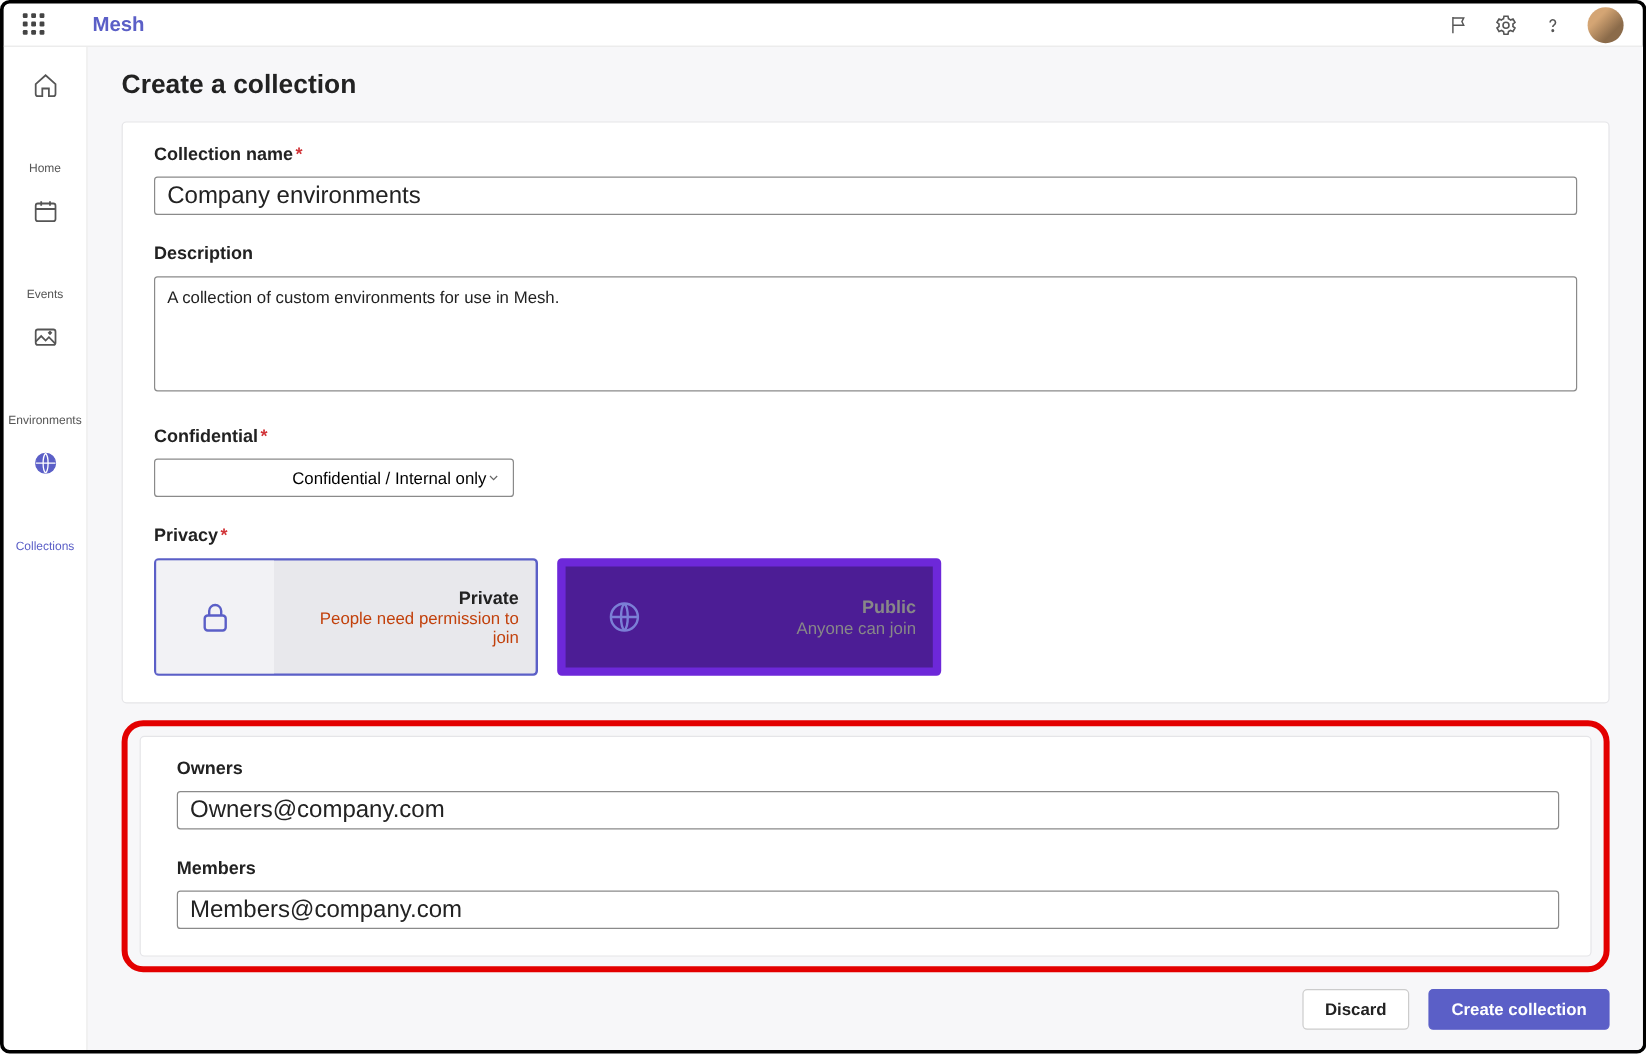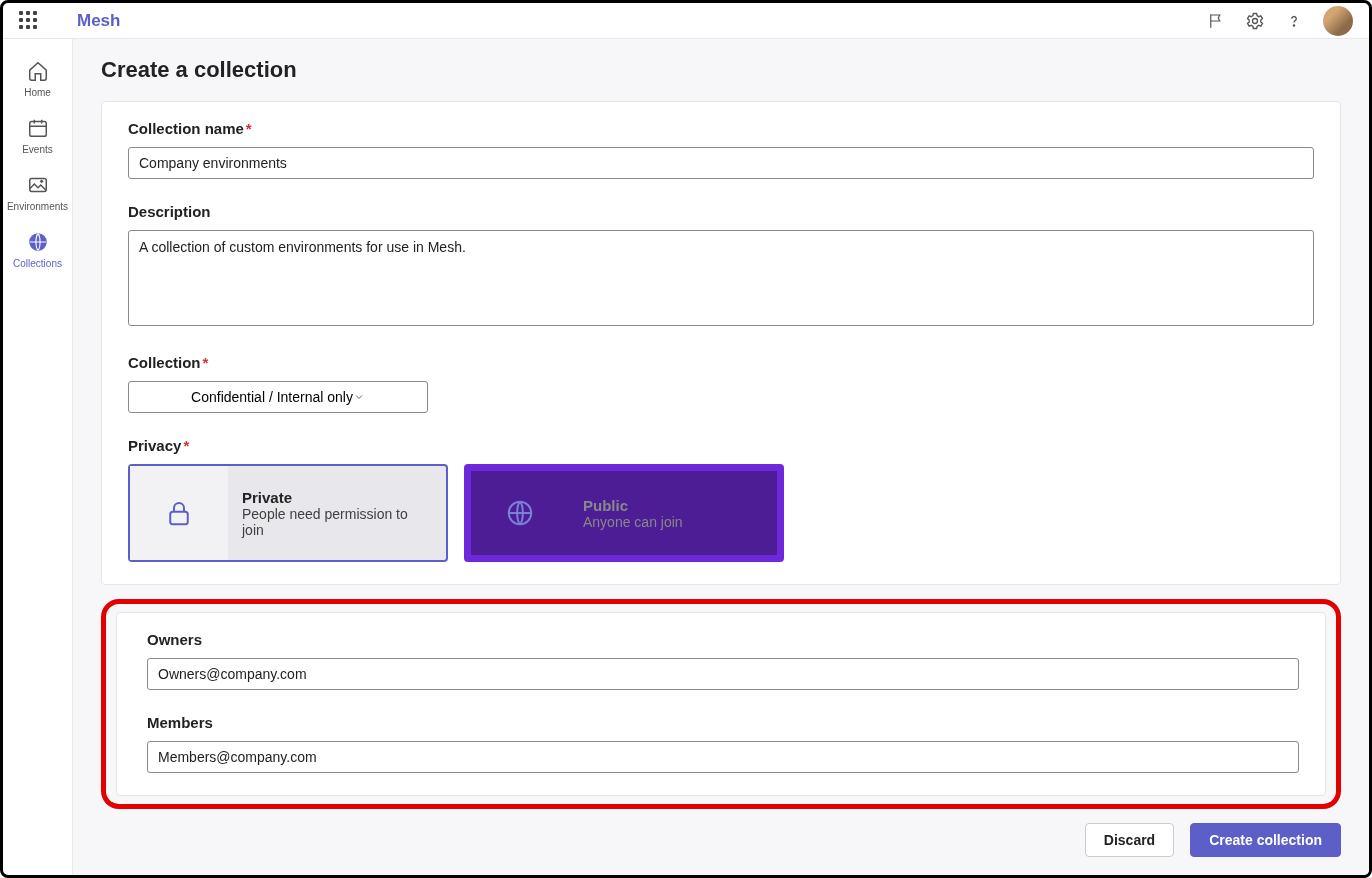--- a/index.html
+++ b/index.html
@@ -80,20 +80,21 @@
 }
 .sidebar-item {
   width: 64px;
   display: flex;
   flex-direction: column;
   align-items: center;
   padding: 8px 0 10px;
   cursor: pointer;
   color: #555;
   font-size: 10px;
+  gap: 48px;
 }
 .sidebar-item.active {
   color: #5b5fc7;
 }
 .sidebar-item .icon-slot {
   margin-bottom: 4px;
   display: flex;
   align-items: center;
   justify-content: center;
   height: 24px;
@@ -141,21 +142,21 @@
 .req {
   color: #d13438;
   margin-left: 2px;
 }
 .text-input {
   width: 100%;
   height: 32px;
   border: 1px solid #8a8a8a;
   border-radius: 3px;
   padding: 0 10px;
-  font-size: 14px;
+  font-size: 20px;
   font-family: inherit;
   color: #222;
 }
 .textarea-input {
   width: 100%;
   height: 96px;
   border: 1px solid #8a8a8a;
   border-radius: 3px;
   padding: 8px 10px;
   font-size: 14px;
@@ -167,24 +168,24 @@
   margin-bottom: 24px;
 }
 .field-block:last-child {
   margin-bottom: 0;
 }
 .select-box {
   width: 300px;
   height: 32px;
   border: 1px solid #8a8a8a;
   border-radius: 3px;
-  padding: 0 24px;
-  display: flex;
-  align-items: center;
-  justify-content: center;
+  padding: 0 10px;
+  display: flex;
+  align-items: center;
+  justify-content: flex-end;
   background: #fff;
   font-size: 14px;
   cursor: pointer;
 }
 .privacy-row {
   display: flex;
   gap: 16px;
 }
 .privacy-card {
   width: 320px;
@@ -209,33 +210,34 @@
 }
 .privacy-card.selected .privacy-icon {
   background: #f2f2f5;
 }
 .privacy-text {
   flex: 1;
   display: flex;
   flex-direction: column;
   justify-content: center;
   padding: 0 14px;
+  text-align: right;
 }
 .privacy-title {
   font-weight: 600;
   font-size: 15px;
   color: #222;
 }
 .privacy-card:not(.selected) .privacy-title,
 .privacy-card:not(.selected) .privacy-sub {
   color: #888;
 }
 .privacy-sub {
   font-size: 14px;
-  color: #404040;
+  color: #c2410c;
 }
 .highlight-box {
   border: 5px solid #e30000;
   border-radius: 18px;
   padding: 8px 10px;
   margin-bottom: 14px;
 }
 .highlight-box .card {
   margin-bottom: 0;
   padding-left: 30px;
@@ -357,21 +359,21 @@
           <label class="field-label"><span>Collection name</span><span class="req">*</span></label>
           <input class="text-input" type="text" value="Company environments" style="">
         </div>
 
         <div class="field-block">
           <label class="field-label">Description</label>
           <textarea class="textarea-input" style="">A collection of custom environments for use in Mesh.</textarea>
         </div>
 
         <div class="field-block">
-          <label class="field-label"><span>Collection</span><span class="req">*</span></label>
+          <label class="field-label"><span>Confidential</span><span class="req">*</span></label>
           <div class="select-box">
             <span>Confidential / Internal only</span>
             <svg width="12" height="12" viewBox="0 0 24 24" fill="none" stroke="#666" stroke-width="2">
                 <path d="M6 9l6 6 6-6"></path>
               </svg>
           </div>
         </div>
 
         <div class="field-block">
           <label class="field-label"><span>Privacy</span><span class="req">*</span></label>

